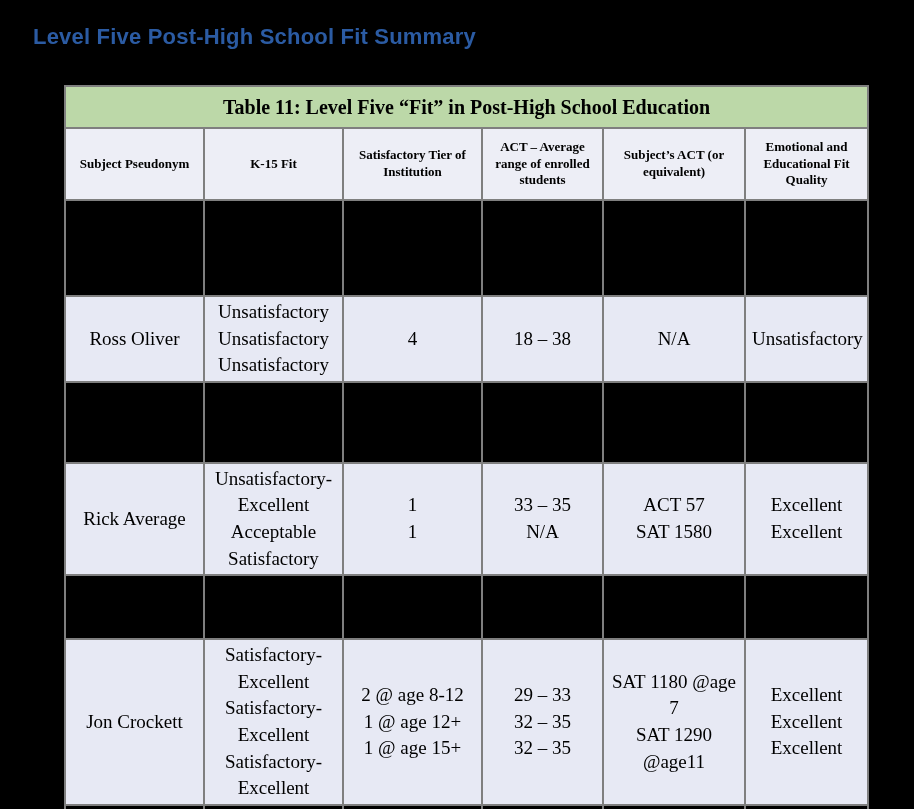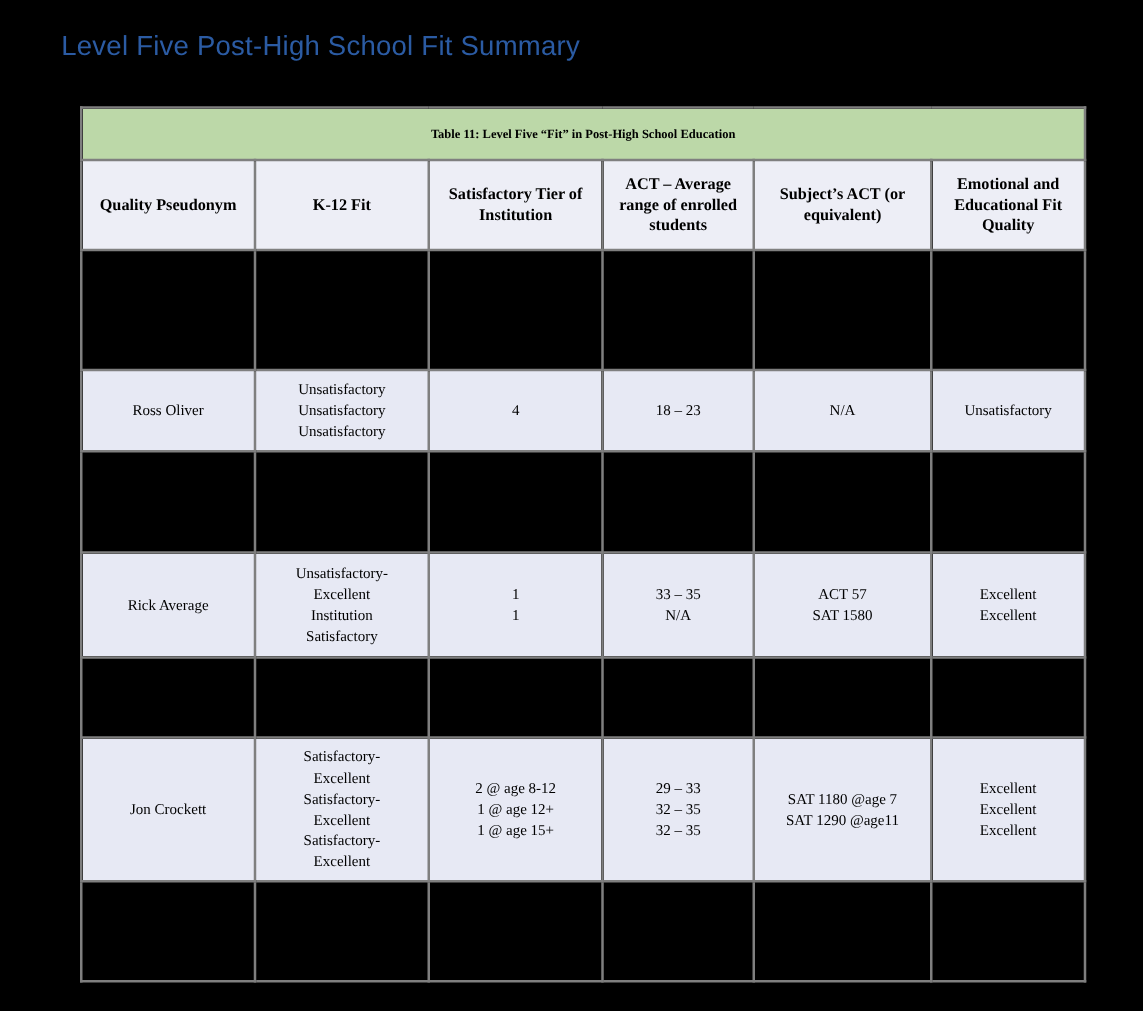--- a/index.html
+++ b/index.html
@@ -14,23 +14,23 @@
   }
   html,body{margin:0;padding:0;}
   body{
     width:914px;height:809px;
     background:var(--page-background);
     position:relative;
     overflow:hidden;
     font-family:"Liberation Serif", serif;
   }
   .doc-title{
-    position:absolute;left:49px;top:24px;
+    position:absolute;left:33px;top:24px;
     font-family:"Liberation Sans", sans-serif;
-    font-size:22px;font-weight:normal;
+    font-size:22px;font-weight:bold;
     color:var(--title-text);
     letter-spacing:0.2px;
     margin:0;
   }
   table.fit-table{
     position:absolute;left:64px;top:85px;
     width:803px;
     border-collapse:collapse;
     table-layout:fixed;
     border:2px solid var(--grid-border);
@@ -41,33 +41,33 @@
     border:2px solid var(--grid-border);
     text-align:center;
     vertical-align:middle;
     padding:2px 6px;
     overflow:hidden;
   }
   .caption-row td{
     background:var(--caption-background);
     border:2px solid #0a0a0a;
     font-weight:bold;
-    font-size:10px;
+    font-size:20px;
     height:36px;
   }
   .header-row th{
     background:var(--header-background);
     font-weight:bold;
     font-size:13px;
     line-height:1.3;
     height:66px;
   }
   .data-row td{
     background:var(--data-row-background);
-    font-size:12px;
+    font-size:19px;
     line-height:1.4;
     white-space:pre-line;
   }
   .redacted-row td{
     background:var(--redacted-row-background);
   }
   tr.h94 td{height:90px;}
   tr.h63 td{height:59px;}
   tr.h79 td{height:75px;}
   tr.h82 td{height:78px;}
@@ -87,22 +87,22 @@
       <col style="width:139px">
     <col style="width:121px">
       <col style="width:142px">
       <col style="width:123px">
   </colgroup>
   <tbody>
     <tr class="caption-row">
       <td colspan="6">Table 11: Level Five “Fit” in Post-High School Education</td>
     </tr>
     <tr class="header-row">
-      <th>Quality Pseudonym</th>
-      <th>K-12 Fit</th>
+      <th>Subject Pseudonym</th>
+      <th>K-15 Fit</th>
       <th>Satisfactory Tier of Institution</th>
       <th>ACT – Average range of enrolled students</th>
       <th>Subject’s ACT (or equivalent)</th>
       <th>Emotional and Educational Fit Quality</th>
     </tr>
 
     <tr class="redacted-row h94">
       <td></td>
       <td></td>
       <td></td>
@@ -110,39 +110,39 @@
       <td></td>
       <td></td>
     </tr>
 
     <tr class="data-row h63">
       <td>Ross Oliver</td>
       <td>Unsatisfactory
 Unsatisfactory
 Unsatisfactory</td>
       <td>4</td>
-      <td>18 – 23</td>
+      <td>18 – 38</td>
       <td>N/A</td>
       <td>Unsatisfactory</td>
     </tr>
 
     <tr class="redacted-row h79">
       <td></td>
       <td></td>
       <td></td>
       <td></td>
       <td></td>
       <td></td>
     </tr>
 
     <tr class="data-row h82">
       <td>Rick Average</td>
       <td>Unsatisfactory-
 Excellent
-Institution
+Acceptable
 Satisfactory</td>
       <td>1
 1</td>
       <td>33 – 35
 N/A</td>
       <td>ACT 57
 SAT 1580</td>
       <td>Excellent
 Excellent</td>
     </tr>

